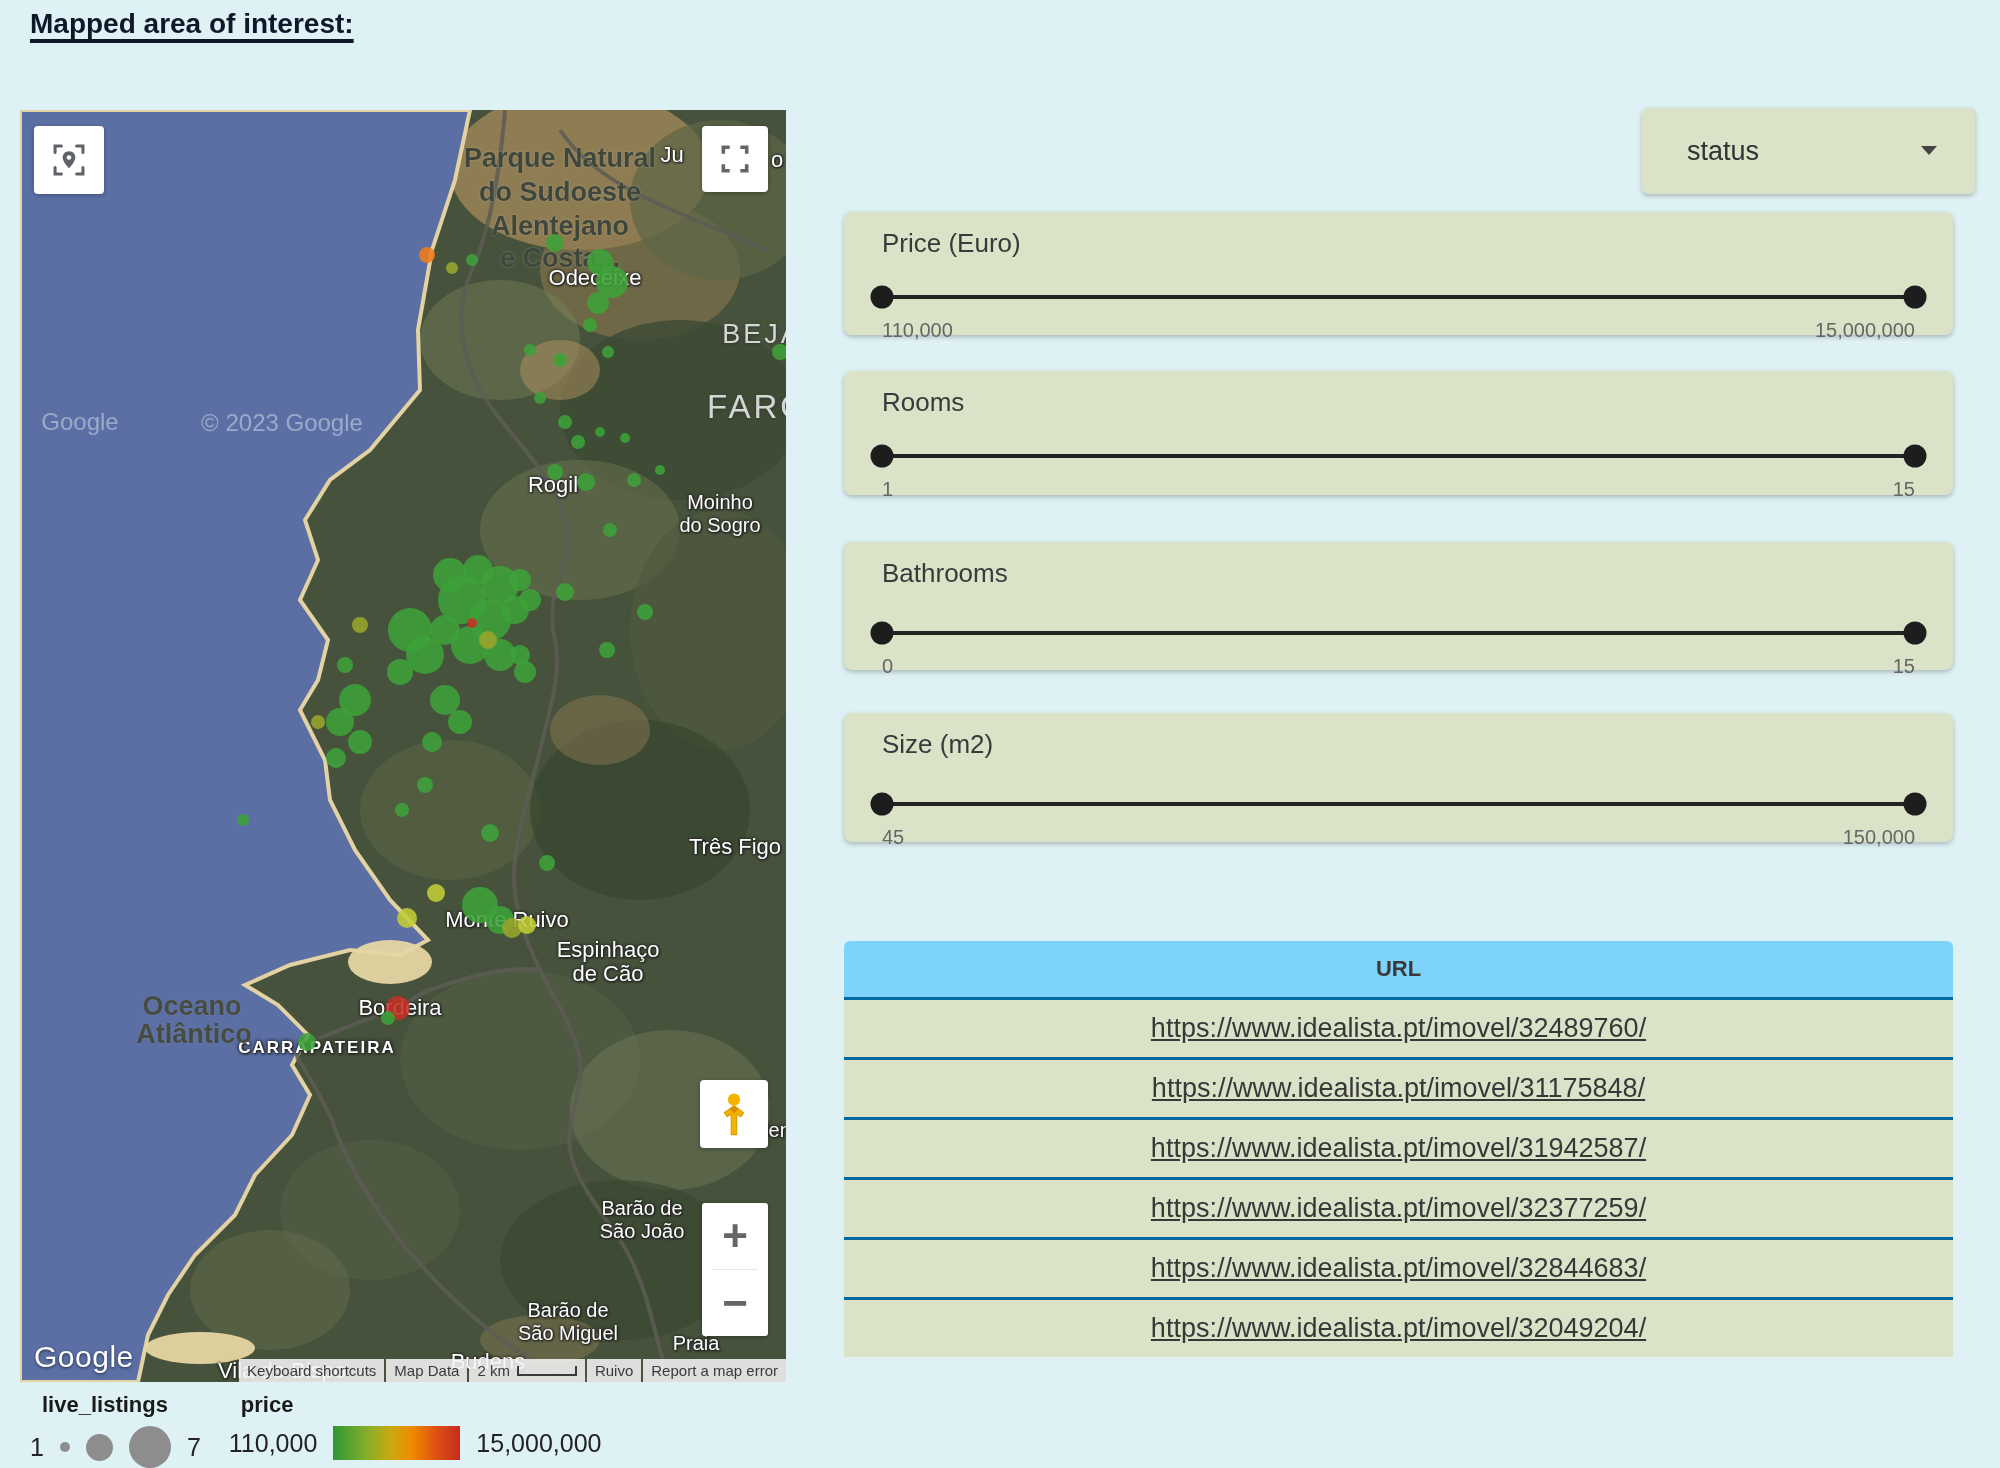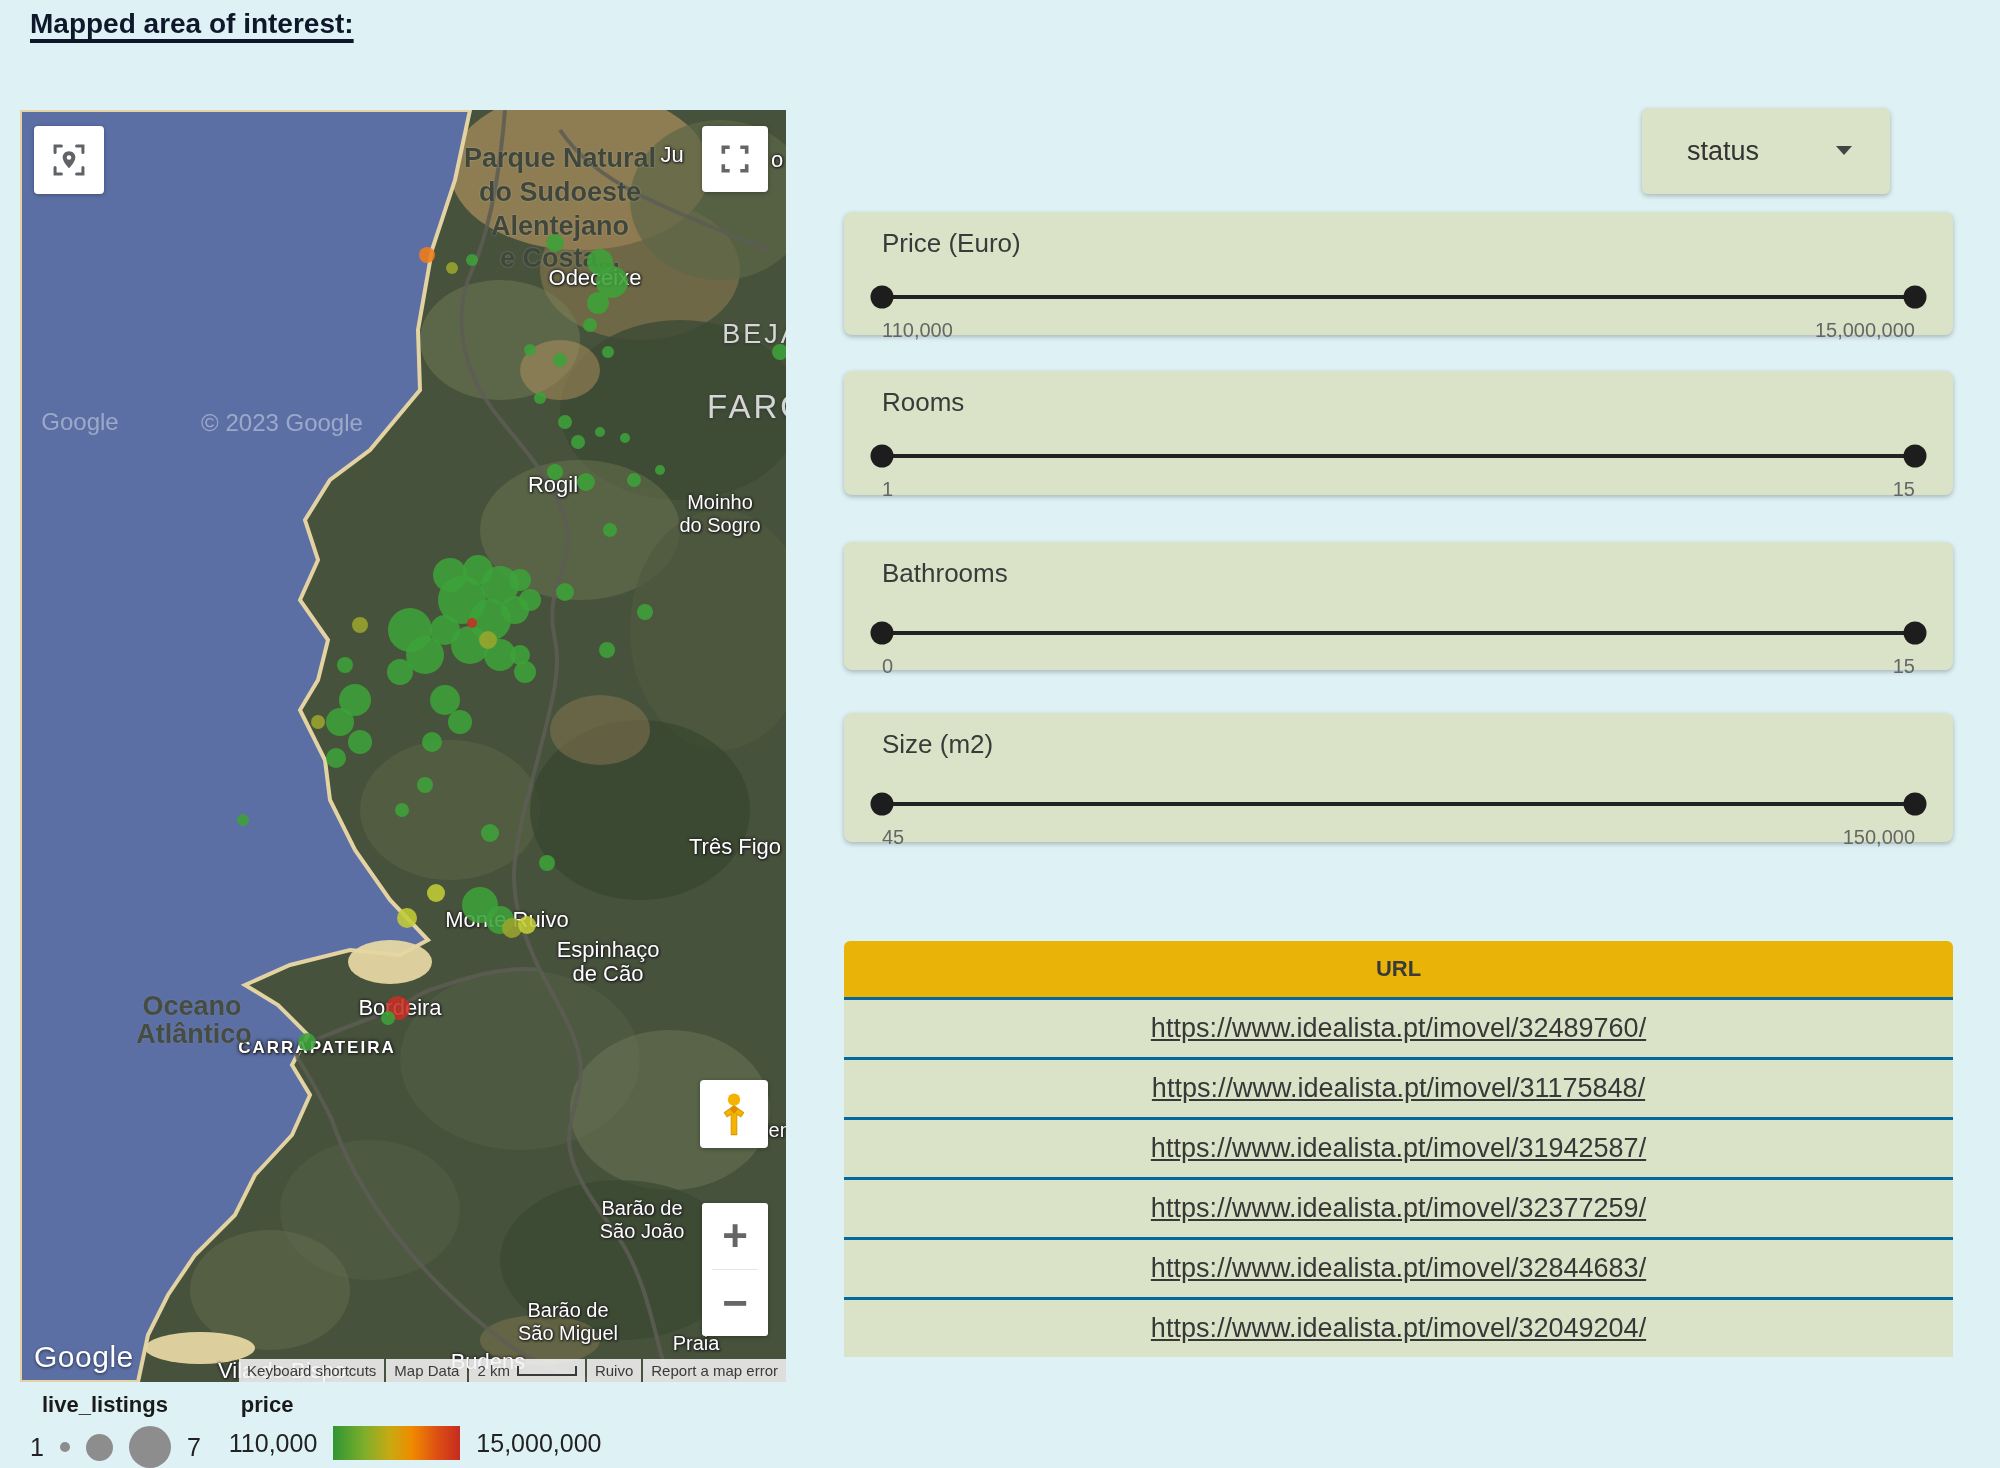--- a/index.html
+++ b/index.html
@@ -39,21 +39,21 @@
   
   .glogo{position:absolute;left:14px;bottom:8px;z-index:6;color:#fff;font-size:30px;font-weight:500;
     text-shadow:0 1px 3px rgba(0,0,0,.6);letter-spacing:.5px;}
   .attribution{position:absolute;right:0;bottom:0;z-index:6;display:flex;gap:2px;align-items:flex-end;}
   .attribution .seg{background:rgba(245,245,245,.87);color:#3a3a3a;font-size:15px;padding:2px 8px;height:19px;
     display:flex;align-items:center;white-space:nowrap;}
   .scalebar{display:inline-block;width:56px;height:8px;border-left:2px solid #3a3a3a;border-right:2px solid #3a3a3a;
     border-bottom:2px solid #3a3a3a;margin-left:7px;}
 
   
-  .status-dd{position:absolute;left:1642px;top:108px;width:248px;height:86px;background:#dae3c8;border-radius:6px;
+  .status-dd{position:absolute;left:1642px;top:108px;width:333px;height:86px;background:#dae3c8;border-radius:6px;
     box-shadow:0 2px 5px rgba(0,0,0,.25);display:flex;align-items:center;cursor:pointer;}
   .status-dd .dd-label{margin-left:45px;font-size:27px;color:#333;}
   .status-dd .caret{position:absolute;right:38px;top:38px;width:0;height:0;border-left:8px solid transparent;
     border-right:8px solid transparent;border-top:9px solid #444;}
 
   
   .panel{position:absolute;left:844px;width:1109px;background:#dae3c8;border-radius:8px;
     box-shadow:0 2px 5px rgba(0,0,0,.25);box-sizing:border-box;padding:0 38px;}
   .p-price{top:212px;height:123px;}
   .p-rooms{top:371px;height:124px;}
@@ -64,21 +64,21 @@
   .p-bath .track,.p-size .track{margin-top:42px;}
   .handle{position:absolute;top:50%;width:23px;height:23px;background:#1d1d1d;border-radius:50%;
     transform:translate(-50%,-50%);cursor:pointer;}
   .handle.hleft{left:0;}
   .handle.hright{left:100%;}
   .minmax{display:flex;justify-content:space-between;font-size:20px;color:#666;margin-top:20px;}
 
   
   .url-table{position:absolute;left:844px;top:941px;width:1109px;height:441px;overflow:hidden;
     border-radius:6px 6px 0 0;}
-  .url-table .thead{background:#eab308;height:56px;display:flex;align-items:center;justify-content:center;
+  .url-table .thead{background:#7dd3fc;height:56px;display:flex;align-items:center;justify-content:center;
     font-size:22px;font-weight:bold;color:#3a3a3a;}
   .url-table .trow{background:#dae3c8;height:57px;border-top:3px solid #0369a1;display:flex;align-items:center;justify-content:center;}
   .url-table a{color:#383838;font-size:27px;text-decoration:underline;cursor:pointer;}
 
   
   .legend{position:absolute;left:30px;top:1392px;display:flex;gap:28px;align-items:flex-start;}
   .leg-block{display:flex;flex-direction:column;}
   .leg-title{font-size:22px;font-weight:bold;color:#1a1a1a;margin-bottom:8px;margin-left:12px;}
   .leg-row{display:flex;align-items:center;gap:16px;font-size:25px;color:#222;}
   .dotc{background:#8d8d8d;border-radius:50%;display:inline-block;}

